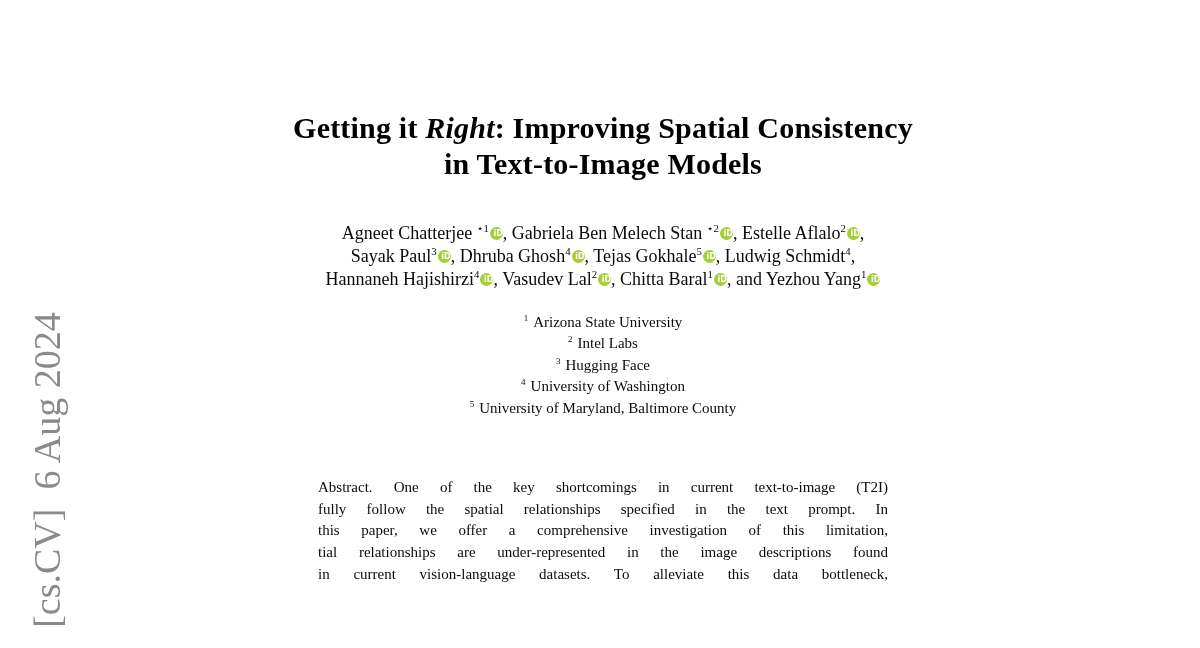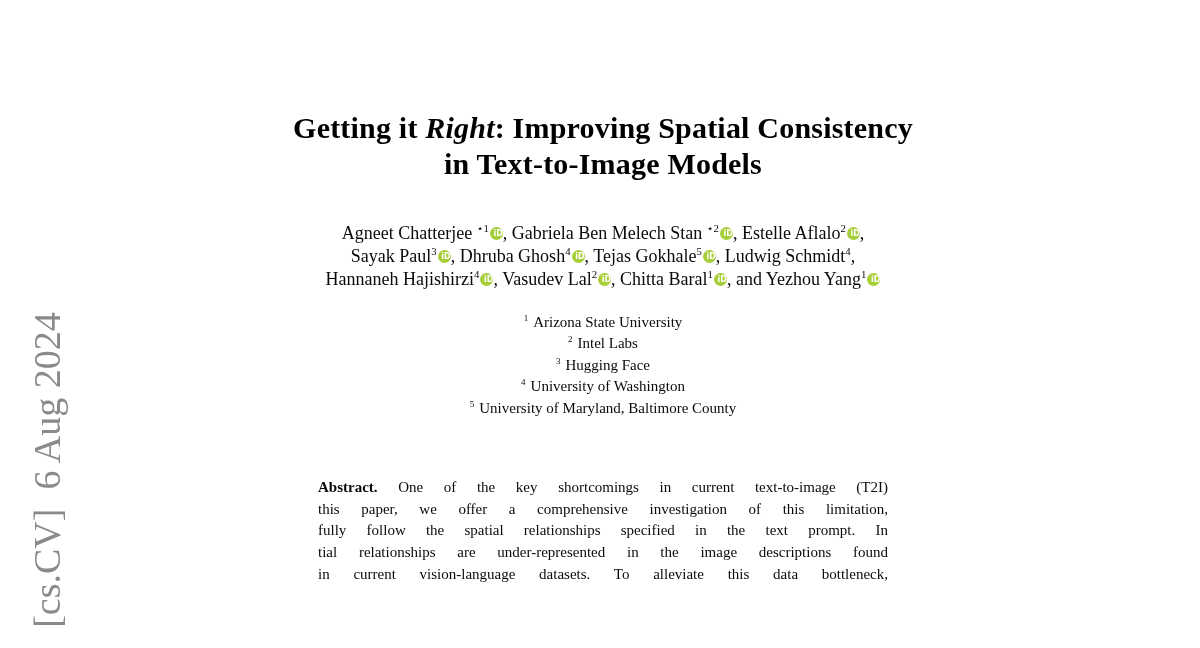--- a/index.html
+++ b/index.html
@@ -89,21 +89,21 @@
     width: 570px;
     font-size: 15px;
     line-height: 21.7px;
   }
   .abs-line {
     text-align: justify;
     text-align-last: justify;
     white-space: normal;
   }
   .abs-label {
-    font-weight: bold;
+    font-weight: normal;
   }
 </style>
 </head>
 <body>
 
 <div class="watermark-anchor">
   <span>[cs.CV]  6 Aug 2024</span>
 </div>
 
 <div class="centered title">
@@ -120,17 +120,17 @@
 <div class="centered affiliations">
     <div class="aff-line"><span class="sup">1</span><span class="aff-name">Arizona State University</span></div>
     <div class="aff-line"><span class="sup">2</span><span class="aff-name">Intel Labs</span></div>
     <div class="aff-line"><span class="sup">3</span><span class="aff-name">Hugging Face</span></div>
     <div class="aff-line"><span class="sup">4</span><span class="aff-name">University of Washington</span></div>
     <div class="aff-line"><span class="sup">5</span><span class="aff-name">University of Maryland, Baltimore County</span></div>
   </div>
 
 <div class="abstract">
   <div class="abs-line"><span class="abs-label">Abstract.</span> <span>One of the key shortcomings in current text-to-image (T2I)</span></div>
+    <div class="abs-line">fully follow the spatial relationships specified in the text prompt. In</div>
     <div class="abs-line">this paper, we offer a comprehensive investigation of this limitation,</div>
-    <div class="abs-line">fully follow the spatial relationships specified in the text prompt. In</div>
     <div class="abs-line">tial relationships are under-represented in the image descriptions found</div>
     <div class="abs-line">in current vision-language datasets. To alleviate this data bottleneck,</div>
   </div>
 
 </body></html>

